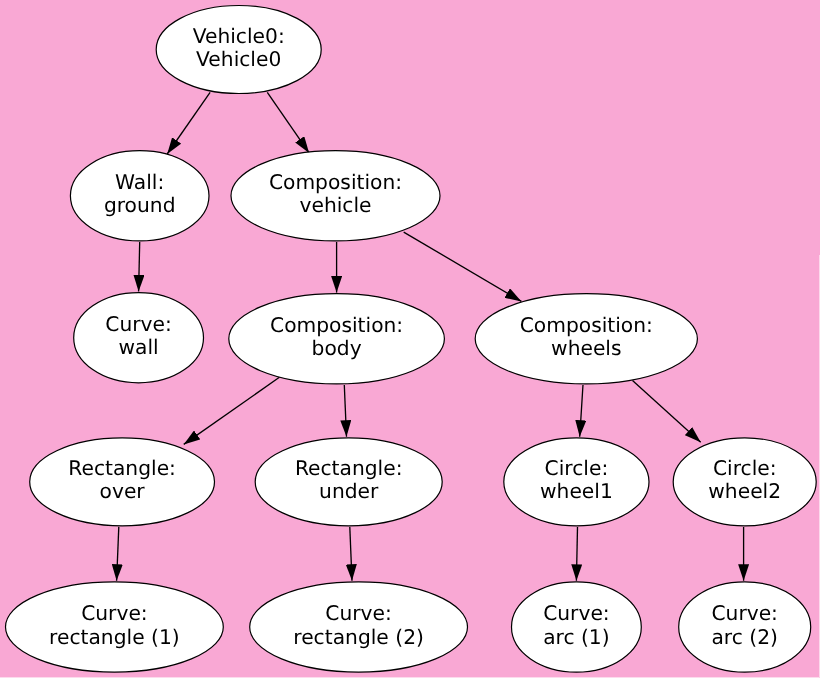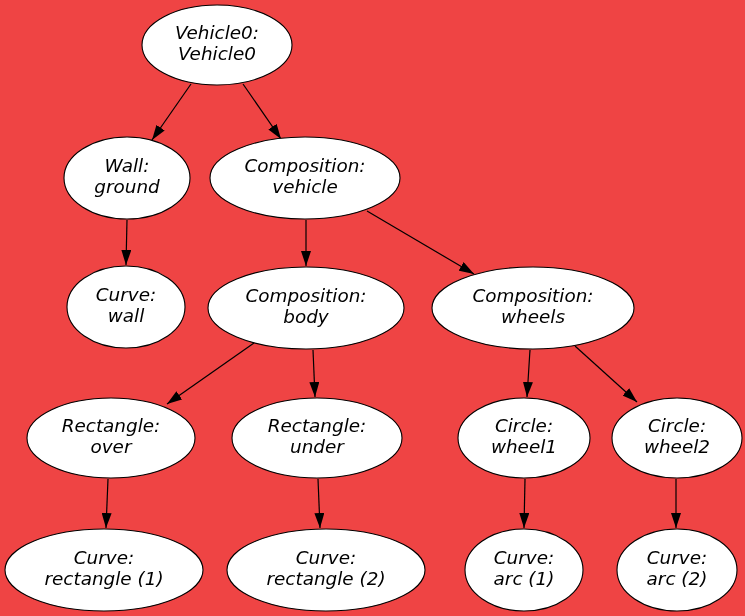--- a/index.html
+++ b/index.html
@@ -4,23 +4,22 @@
 <style>
   html, body {
     margin: 0;
     padding: 0;
     background: #ffffff;
   }
   .canvas-wrap {
     position: relative;
     width: 745px;
     height: 616px;
-    background: #ef4444;
+    background: #f9a8d4;
     font-family: "DejaVu Sans", "Liberation Sans", sans-serif;
-    font-style: italic;
   }
   svg text {
     font-family: "DejaVu Sans", "Liberation Sans", sans-serif;
     font-size: 18.4px;
     fill: #000000;
     text-anchor: middle;
   }
   svg ellipse {
     fill: #ffffff;
     stroke: #000000;

